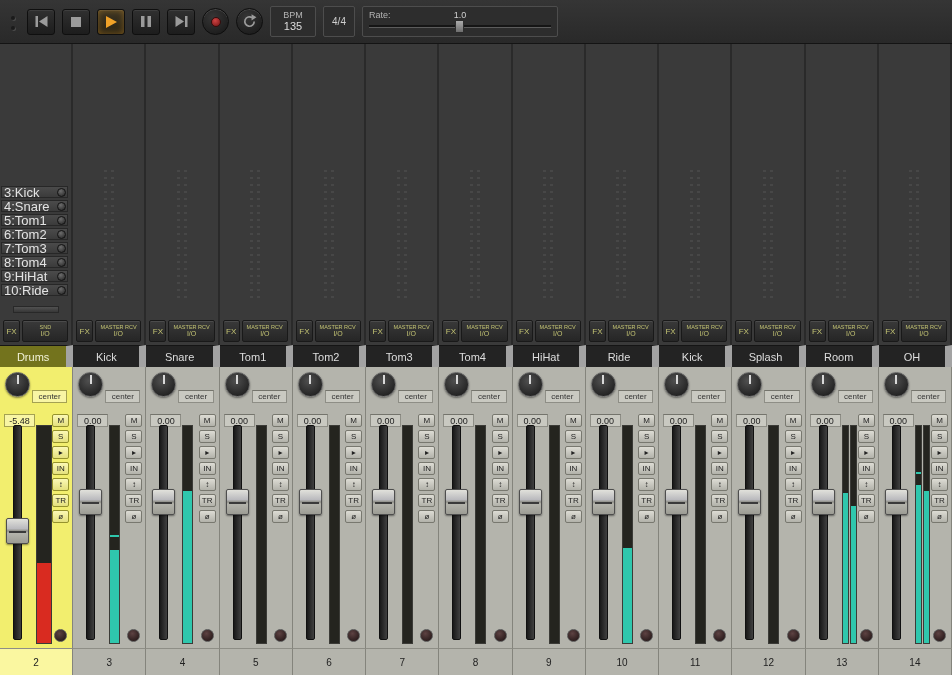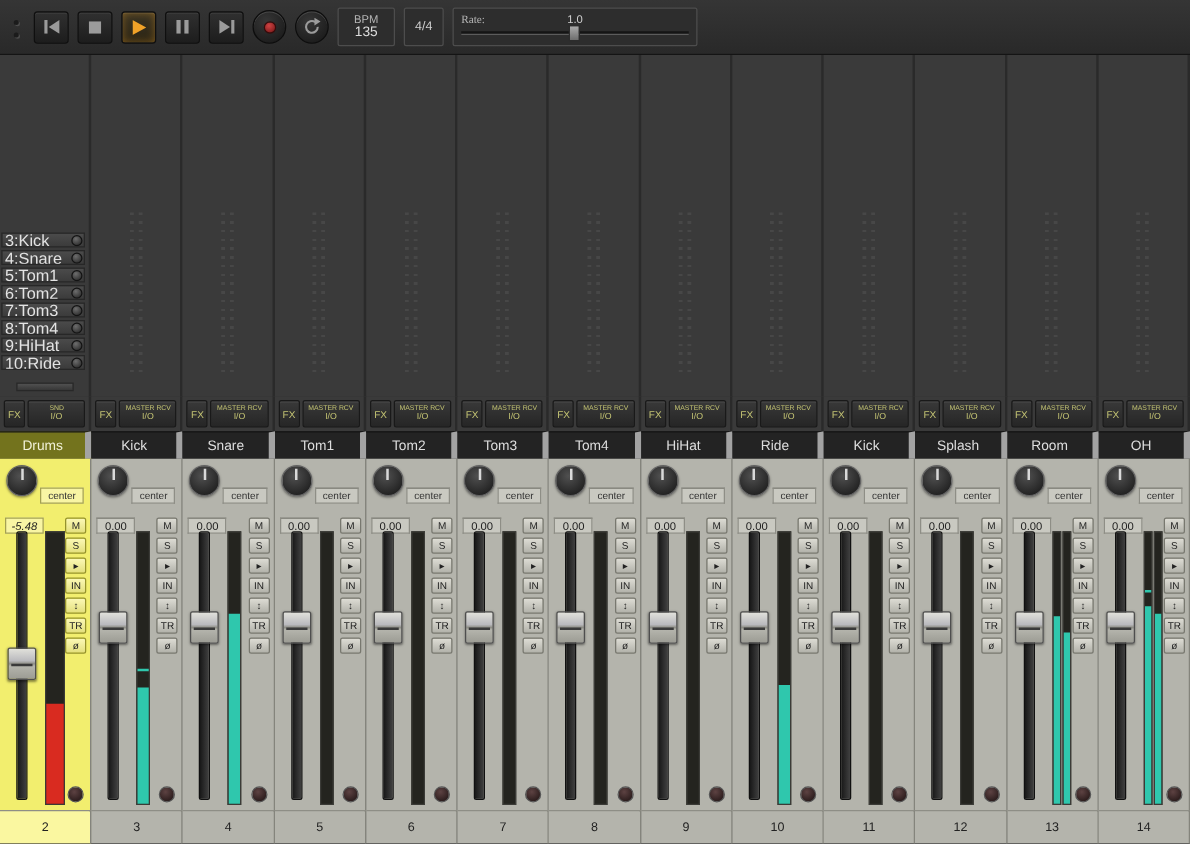--- a/index.html
+++ b/index.html
@@ -35,21 +35,21 @@
   .bpm-box { width:46px; height:31px; border:1px solid #4d4d4d; border-radius:2px;
              background:#2d2d2d; display:flex; flex-direction:column; align-items:center;
              justify-content:center; line-height:1.15; }
   .bpm-label { font-size:9px; color:#b4b4b4; }
   .bpm-value { font-size:11px; color:#dddddd; }
   .sig-box { width:32px; height:31px; border:1px solid #4d4d4d; border-radius:2px;
              background:#2d2d2d; display:flex; align-items:center; justify-content:center;
              font-size:10px; color:#cfcfcf; }
   .rate-box { width:196px; height:31px; border:1px solid #4d4d4d; border-radius:2px;
               background:#2d2d2d; position:relative; }
-  .rate-label { position:absolute; left:6px; top:3px; font-size:9px; color:#b4b4b4;font-family:Liberation Serif, serif; }
+  .rate-label { position:absolute; left:6px; top:3px; font-size:9px; color:#b4b4b4; }
   .rate-value { position:absolute; left:0; right:0; top:3px; text-align:center;
                 font-size:9px; color:#d0d0d0; }
   .rate-slider { position:absolute; left:6px; right:6px; bottom:3px; height:13px; }
   .rate-track { position:absolute; left:0; right:0; top:5px; height:3px; background:#151515;
                 border-bottom:1px solid #5c5c5c; }
   .rate-handle { position:absolute; top:0; width:9px; height:13px;
                  background:linear-gradient(#ababab,#6d6d6d); border:1px solid #2c2c2c;
                  border-radius:1px; }
 
   
@@ -84,40 +84,40 @@
             border:1px solid #191919; border-radius:2px; color:#c3c373; font-size:8px;
             display:flex; align-items:center; justify-content:center;
             box-shadow:inset 0 1px 0 #4b4b4b; }
   .io-btn { flex:1; height:22px; background:linear-gradient(#393939,#262626);
             border:1px solid #191919; border-radius:2px; color:#c3c373; overflow:hidden;
             display:flex; flex-direction:column; align-items:center; justify-content:center;
             line-height:1.1; box-shadow:inset 0 1px 0 #4b4b4b; }
   .io-line0 { font-size:6px; transform:scale(.92); white-space:nowrap; }
   .io-line1 { font-size:7px; white-space:nowrap; }
 
-  .name-row { height:22px; background:#232323; border-right:5px solid #a3a3a3;
+  .name-row { height:22px; background:#232323; border-right:7px solid #a3a3a3;
               border-top:1px solid #151515; color:#dedede; font-size:11px; display:flex;
               align-items:center; justify-content:center; white-space:nowrap; overflow:hidden; }
   .strip.selected .name-row { background:#73731d; color:#f2f2d8; }
 
   .lower { height:281px; background:#b4b4ac; border-right:1px solid #84847c; position:relative; }
   .strip.selected .lower { background:#f2ee6e; }
   .knob { position:absolute; left:5px; top:5px; width:25px; height:25px; border-radius:50%;
           background:radial-gradient(circle at 42% 34%,#505050,#141414); border:1px solid #636363;
           box-shadow:0 1px 2px rgba(0,0,0,.45); }
   .knob::after { content:''; position:absolute; left:50%; top:2px; width:2px; height:9px;
                  margin-left:-1px; background:#d9d9d9; }
   .pan-label { position:absolute; left:32px; top:23px; right:5px; height:13px; background:#c9c9c1;
                border:1px solid #8e8e86; border-top-color:#74746c; font-size:8px; color:#333;
                display:flex; align-items:center; justify-content:center; }
   .strip.selected .pan-label { background:#f8f5a4; border-color:#a4a152; }
   .vol-box { position:absolute; left:4px; top:47px; width:31px; height:13px; background:#c9c9c1;
              border:1px solid #8e8e86; border-top-color:#74746c; font-size:9px; color:#1d1d1d;
              display:flex; align-items:center; justify-content:center; }
-  .strip.selected .vol-box { background:#f8f5a4; border-color:#a4a152;font-style:italic; }
+  .strip.selected .vol-box { background:#f8f5a4; border-color:#a4a152; }
   .btn-col { position:absolute; right:3px; top:47px; width:17px; display:flex;
              flex-direction:column; gap:3px; }
   .sbtn { height:13px; background:linear-gradient(#dddcd4,#b2b2aa); border:1px solid #78786f;
           border-radius:2px; font-size:8px; color:#222; display:flex; align-items:center;
           justify-content:center; }
   .strip.selected .sbtn { background:linear-gradient(#fbf8b5,#e4e07d); border-color:#95922d; }
   .fader-slot { position:absolute; left:13px; top:58px; bottom:8px; width:9px;
                 background:linear-gradient(to right,#181818,#404040); border:1px solid #101010;
                 border-radius:2px; }
   .fader-handle { position:absolute; left:6px; width:23px; height:26px; border-radius:2px;

